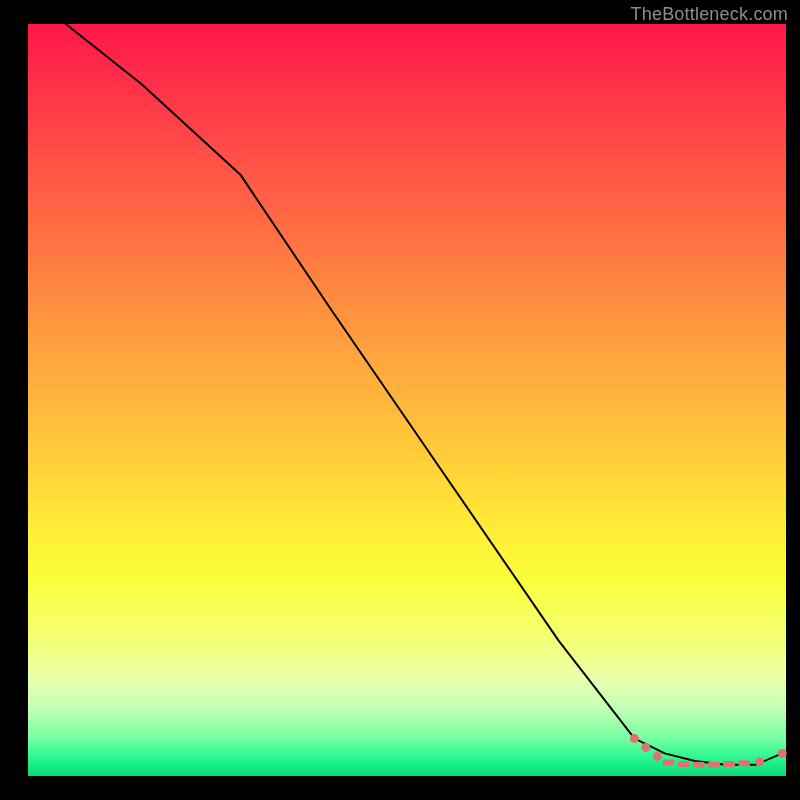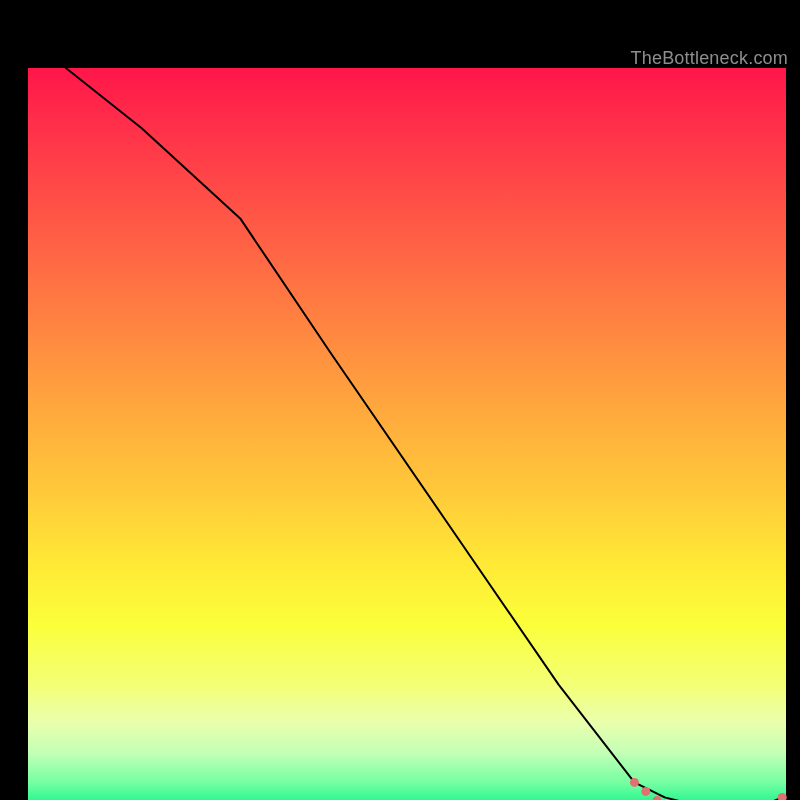--- a/index.html
+++ b/index.html
@@ -7,21 +7,20 @@
     padding: 0;
     width: 800px;
     height: 800px;
     background: #000000;
     overflow: hidden;
   }
   .chart-wrap {
     position: relative;
     width: 800px;
     height: 628px;
-    margin-top: 44px;
   }
   .plot-area {
     position: absolute;
     left: 28px;
     top: 24px;
     width: 758px;
     height: 752px;
     
     background: linear-gradient(
       to bottom,

